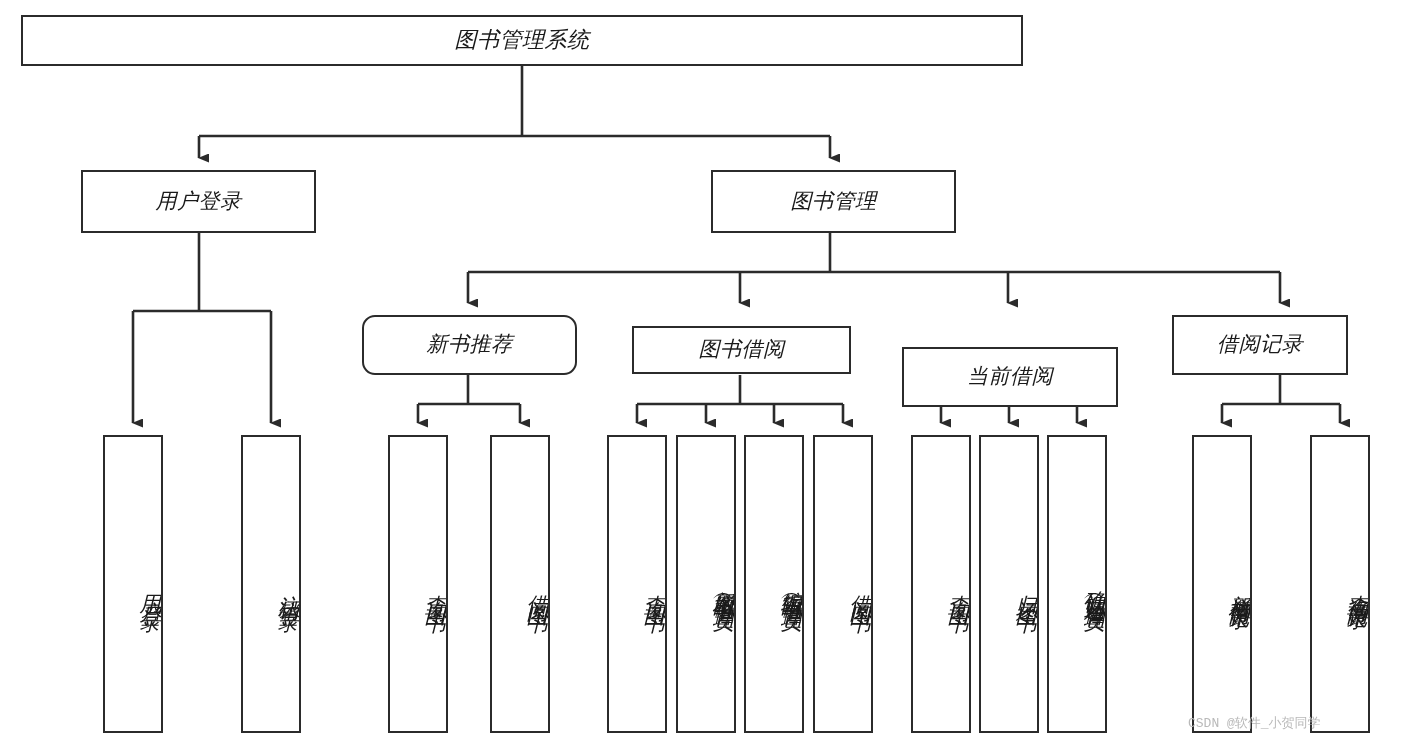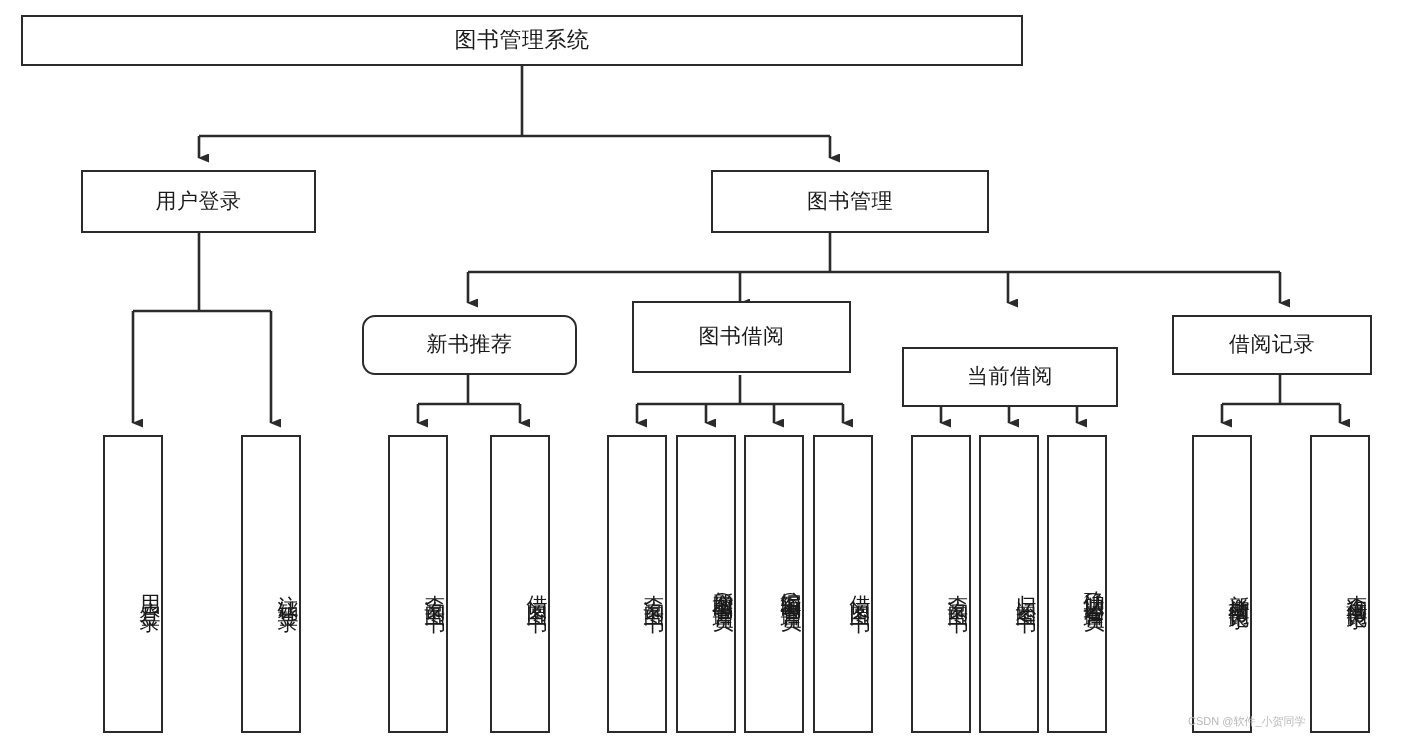--- a/index.html
+++ b/index.html
@@ -28,20 +28,21 @@
   .node {
     position: absolute;
     box-sizing: border-box;
     border: 2px solid #2b2b2b;
     background: #ffffff;
     display: flex;
     align-items: center;
     justify-content: center;
     color: #1a1a1a;
     z-index: 2;
+    font-style: italic;
   }
   .node-h {
     font-size: 21px;
     letter-spacing: 0.5px;
     line-height: 1.2;
     white-space: nowrap;
   }
   .node-root {
     font-size: 22px;
   }
@@ -57,25 +58,25 @@
     overflow: hidden;
   }
   .node-v.tall-text {
     padding-top: 6px;
     letter-spacing: 3px;
   }
   .watermark {
     position: absolute;
     left: 1188px;
     top: 714px;
-    font-size: 11px;
+    font-size: 13px;
     color: #b9b9b9;
     white-space: nowrap;
     z-index: 3;
-    font-family: Liberation Sans, sans-serif;
+    font-family: Liberation Mono, monospace;
   }
 </style>
 </head>
 <body>
 
 <div id="diagram-root">
 
   <svg id="edge-layer" viewBox="0 0 1405 747" xmlns="http://www.w3.org/2000/svg">
     <defs>
       <marker id="arrowhead" markerWidth="9" markerHeight="11" refX="4.5" refY="10" orient="auto" markerUnits="userSpaceOnUse">
@@ -127,37 +128,37 @@
   </svg>
 
   <div class="node node-h node-root" style="left:21px; top:15px; width:1002px; height:51px;">
     <span>图书管理系统</span>
   </div>
 
   <div class="node node-h" style="left:81px; top:170px; width:235px; height:63px;">
     <span>用户登录</span>
   </div>
 
-  <div class="node node-h" style="left:711px; top:170px; width:278px; height:63px;">
+  <div class="node node-h" style="left:711px; top:170px; width:245px; height:63px;">
     <span>图书管理</span>
   </div>
 
   <div class="node node-h" style="left:362px; top:315px; width:215px; height:60px;border-radius:13px;">
     <span>新书推荐</span>
   </div>
 
-  <div class="node node-h" style="left:632px; top:301px; width:219px; height:72px;">
+  <div class="node node-h" style="left:632px; top:326px; width:219px; height:48px;">
     <span>图书借阅</span>
   </div>
 
   <div class="node node-h" style="left:902px; top:315px; width:216px; height:60px;margin-top:32px;">
     <span>当前借阅</span>
   </div>
 
-  <div class="node node-h" style="left:1172px; top:315px; width:200px; height:60px;">
+  <div class="node node-h" style="left:1172px; top:315px; width:176px; height:60px;">
     <span>借阅记录</span>
   </div>
 
   <div class="node node-v" style="left:103px; top:435px; width:60px; height:298px;">
     <span>用户登录</span>
   </div>
 
   <div class="node node-v" style="left:241px; top:435px; width:60px; height:298px;">
     <span>注销登录</span>
   </div>

